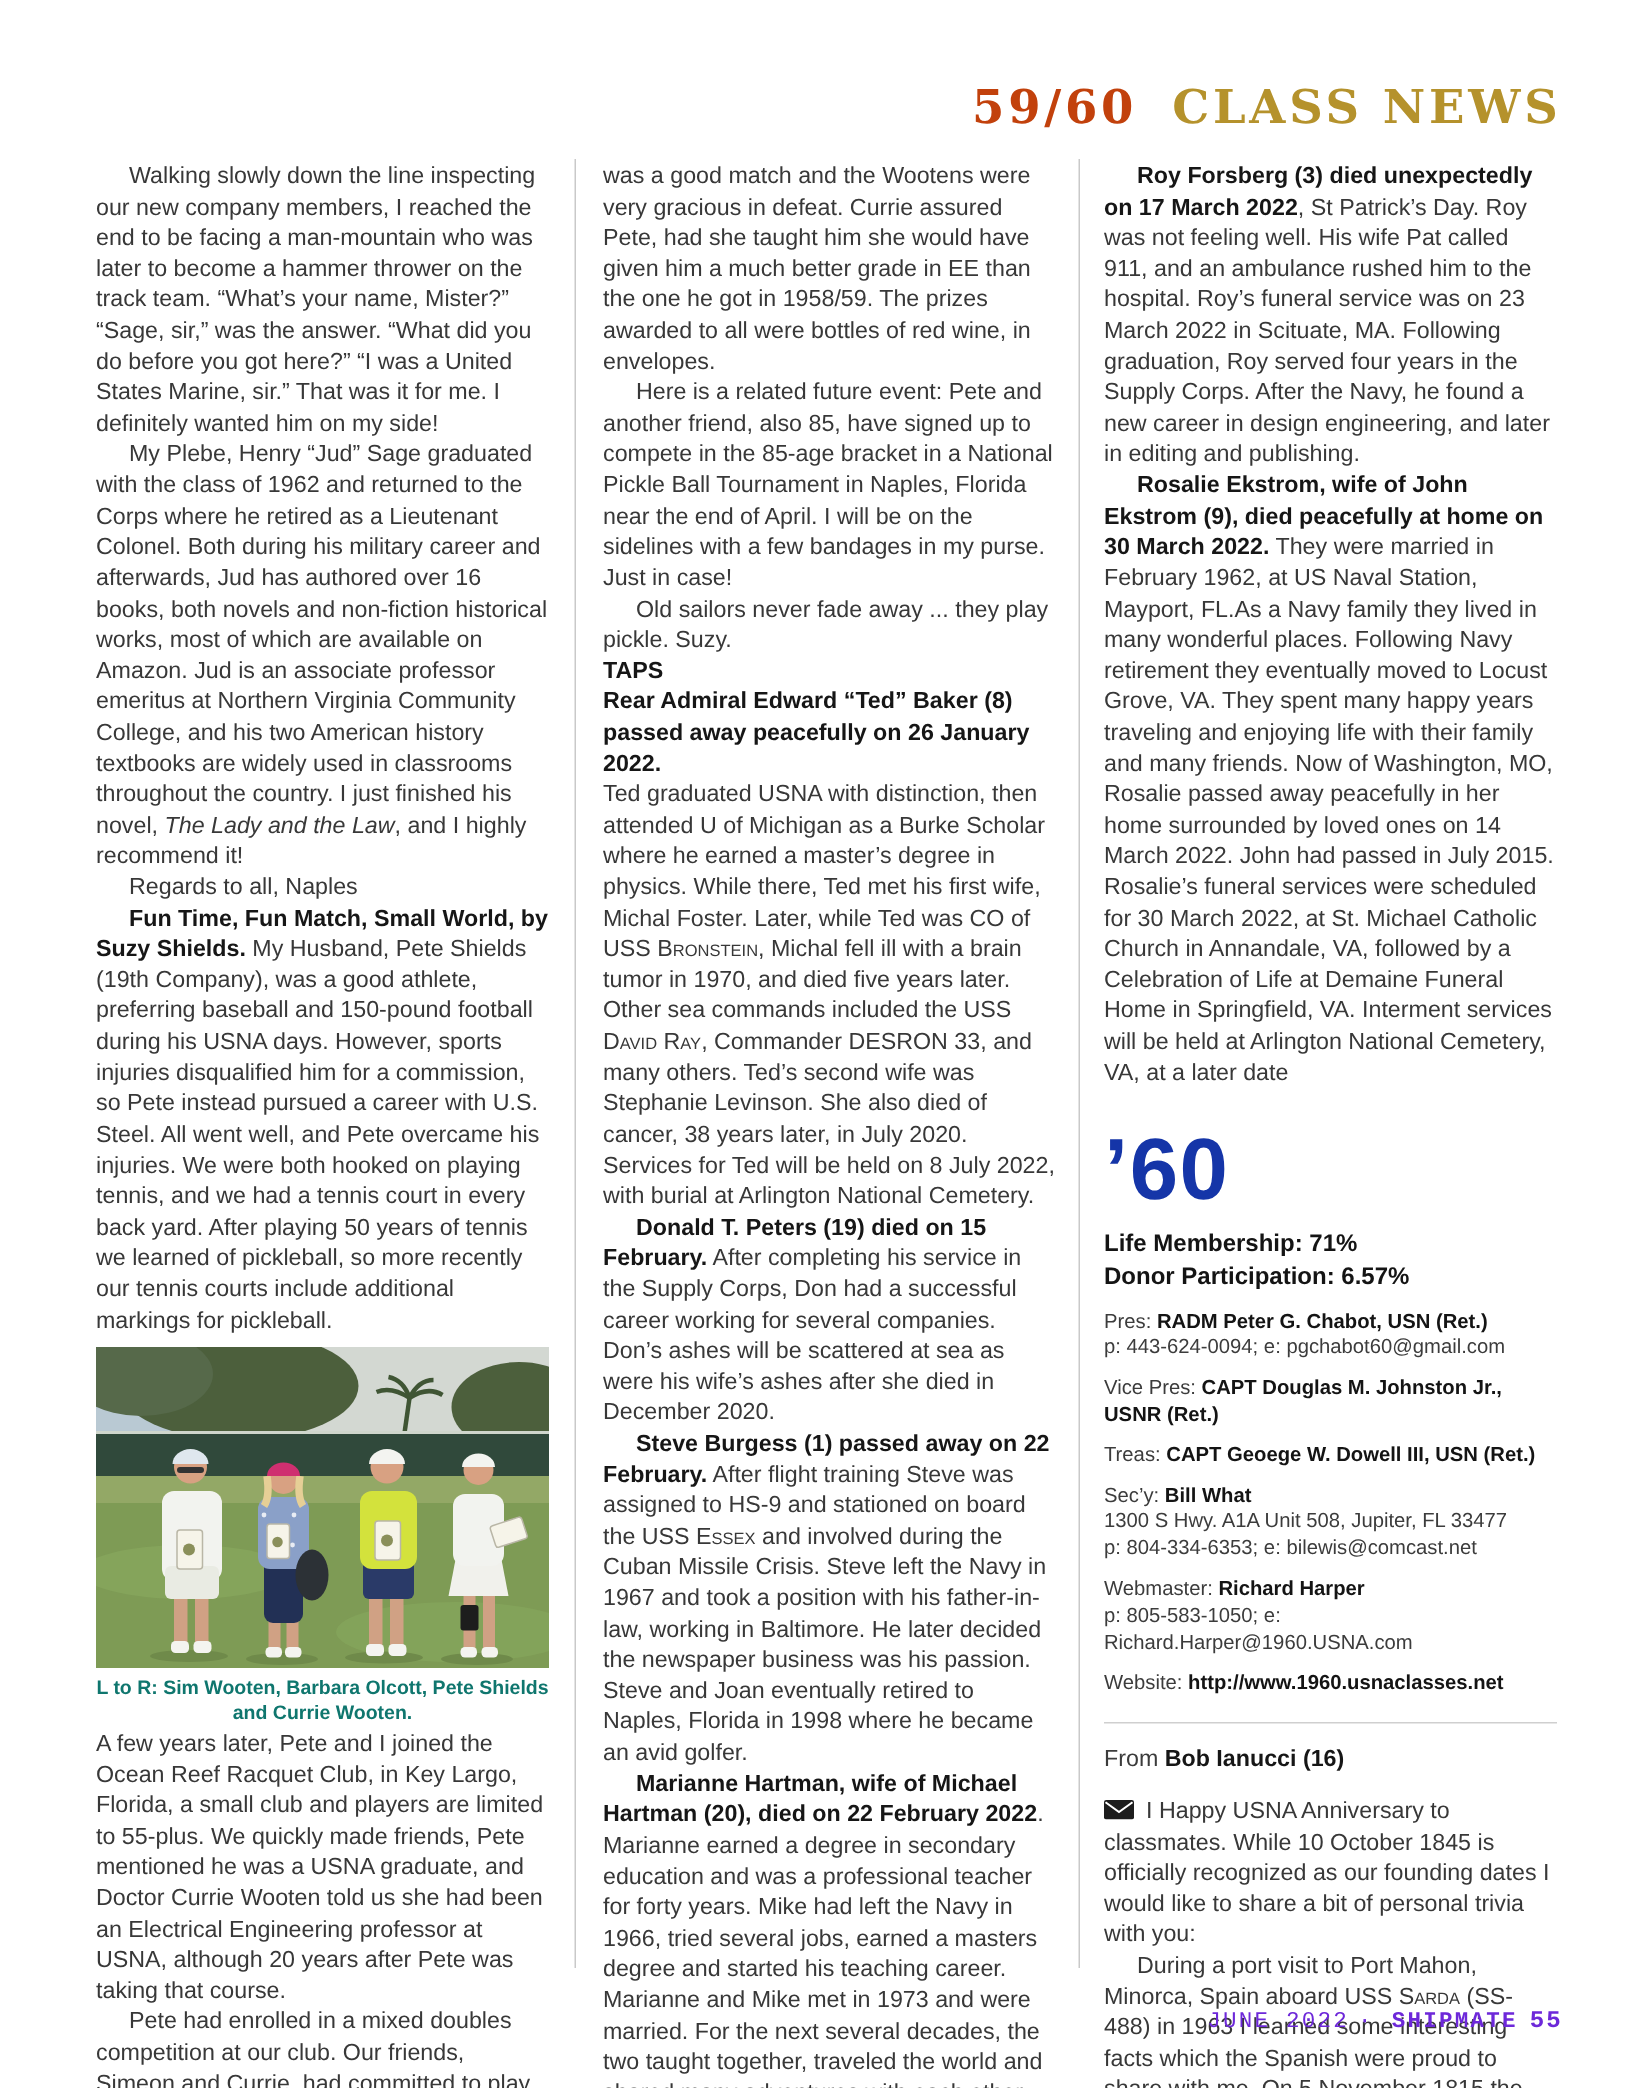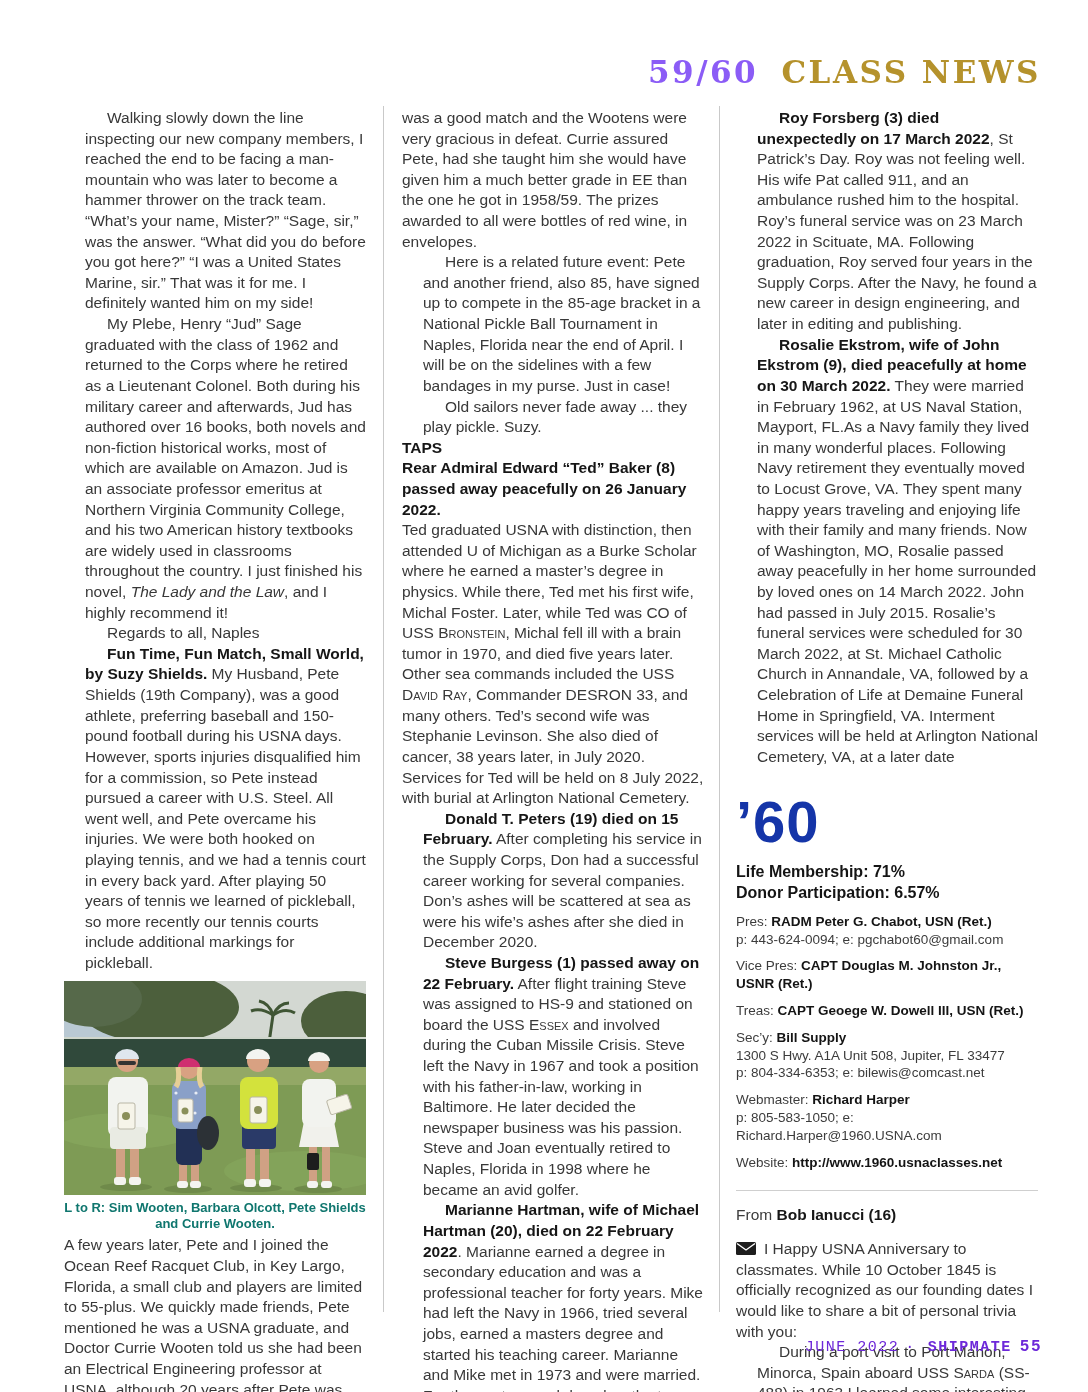--- a/index.html
+++ b/index.html
@@ -1,31 +1,31 @@
 <!DOCTYPE html>
 <html><head>
 <meta charset="utf-8">
 <style>
   html,body{margin:0;padding:0;background:#ffffff;}
   .page{position:relative;width:1088px;height:1392px;background:#fff;overflow:hidden;
         font-family:"Liberation Sans",sans-serif;color:#383838;}
   
   .masthead{position:absolute;top:54px;right:47px;font-family:"DejaVu Serif",serif;
             font-weight:700;font-size:31px;letter-spacing:2.5px;white-space:nowrap;}
-  .mast-blue{color:#8b5cf6;}
+  .mast-blue{color:#c2410c;}
   .mast-gold{color:#b5922c;margin-left:10px;}
   
   .col{position:absolute;top:108px;width:302px;font-size:15.5px;line-height:1.33;text-align:left;}
   .col-1{left:64px;}
   .col-2{left:402px;}
   .col-3{left:736px;}
   .vrule{position:absolute;top:106px;height:1206px;width:1px;background:#c9c9c9;}
   .vr1{left:383px;} .vr2{left:719px;}
   p{margin:0;}
-  .ind{text-indent:22px;margin-left:21px;}
+  .ind{text-indent:22px;}
   .b{font-weight:700;color:#161616;}
   .i{font-style:italic;}
   .sc{font-variant:small-caps;}
   
   .photo{display:block;margin:7px 0 5px 0;}
   .caption{font-size:13px;font-weight:700;color:#0f766e;line-height:1.3;margin:0 0 2px 0;text-align:center;}
   
   .class60{margin-top:26px;}
   .year{font-size:58px;line-height:0.95;font-weight:700;color:#1535a8;letter-spacing:1px;}
   .stats{margin-top:12px;font-size:16px;font-weight:700;color:#141414;line-height:1.35;}
@@ -180,21 +180,21 @@
           <span class="olabel">Pres: </span><span class="oname">RADM Peter G. Chabot, USN (Ret.)</span>
           <div>p: 443-624-0094; e: pgchabot60@gmail.com</div>
         </div>
         <div class="officer">
           <span class="olabel">Vice Pres: </span><span class="oname">CAPT Douglas M. Johnston Jr., USNR (Ret.)</span>
         </div>
         <div class="officer">
           <span class="olabel">Treas: </span><span class="oname">CAPT Geoege W. Dowell III, USN (Ret.)</span>
         </div>
         <div class="officer">
-          <span class="olabel">Sec’y: </span><span class="oname">Bill Supply</span>
+          <span class="olabel">Sec’y: </span><span class="oname">Bill What</span>
           <div>1300 S Hwy. A1A Unit 508, Jupiter, FL 33477</div>
           <div>p: 804-334-6353; e: bilewis@comcast.net</div>
         </div>
         <div class="officer">
           <span class="olabel">Webmaster: </span><span class="oname">Richard Harper</span>
           <div>p: 805-583-1050; e: Richard.Harper@1960.USNA.com</div>
         </div>
         <div class="officer">
           <span class="olabel">Website: </span><span class="oname">http://www.1960.usnaclasses.net</span>
         </div>

